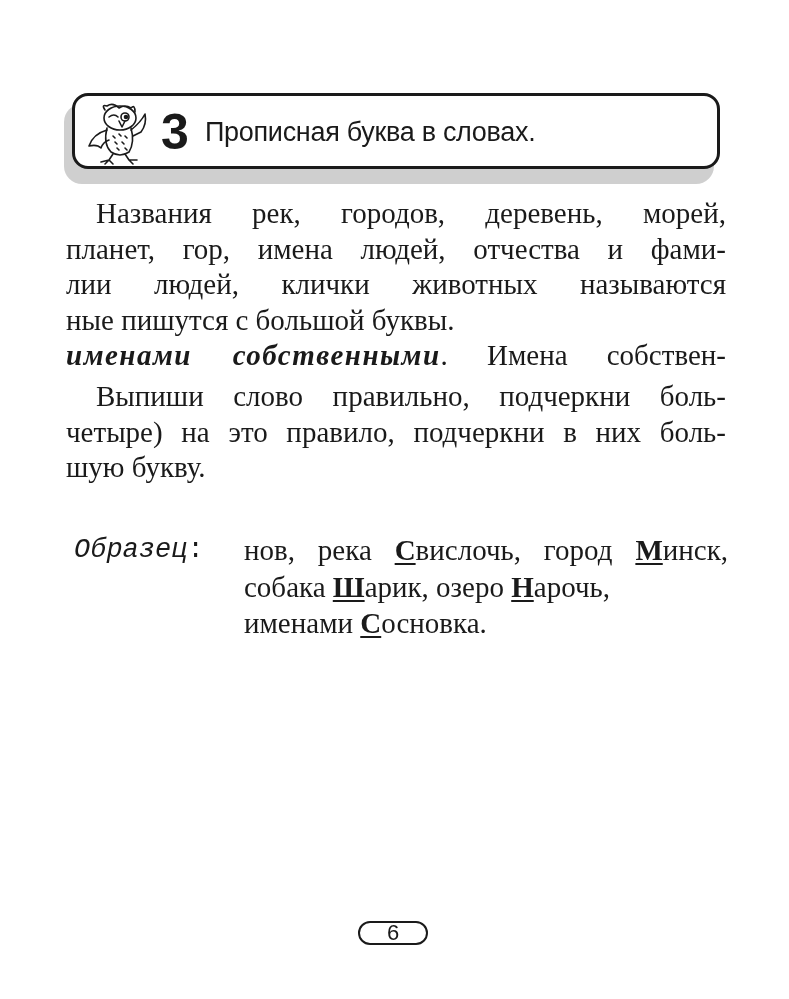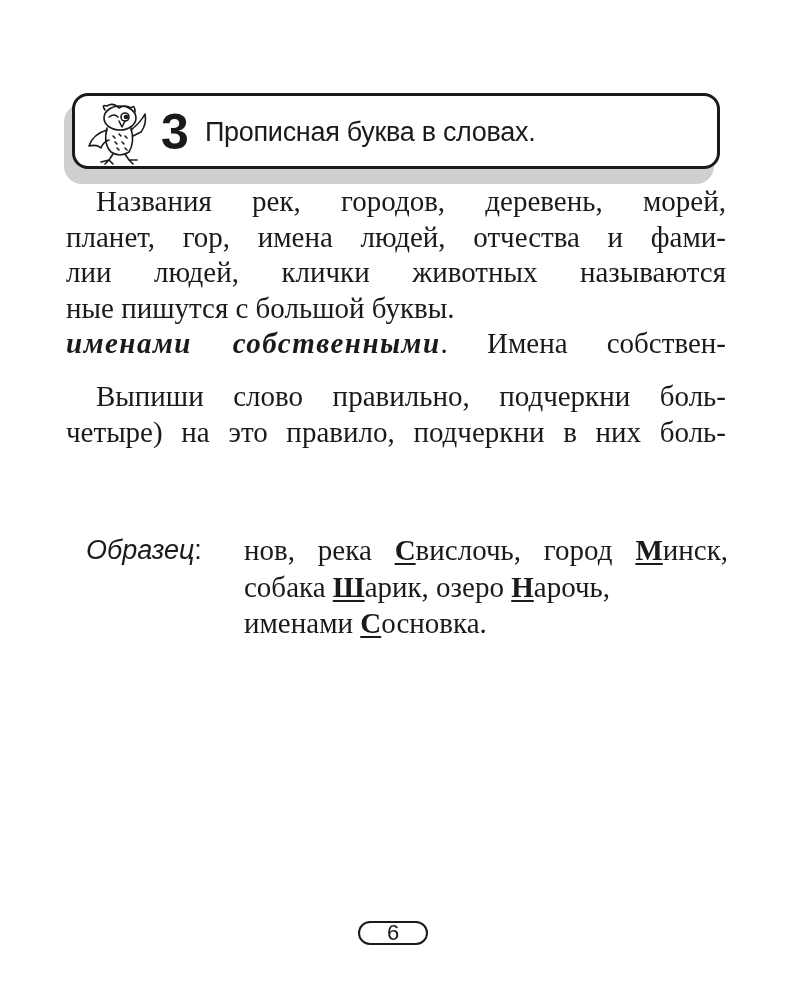--- a/index.html
+++ b/index.html
@@ -19,29 +19,29 @@
     }
     .task-title {
       position: absolute; left: 130px; top: 16px;
       font-family: "Liberation Sans", sans-serif; font-size: 27px; line-height: 40px; letter-spacing: -0.3px;
     }
     .body-text {
       position: absolute; left: 66px; width: 660px;
       font-family: "Liberation Serif", serif; font-size: 29px; line-height: 35.5px;
       text-align: justify; text-align-last: left;
     }
-    .para1 { top: 184px; }
+    .para1 { top: 196px; }
     .para2 { top: 379px; }
     .para .line { display: block; text-align: justify; text-align-last: justify; white-space: nowrap; }
     .para .line.last { text-align-last: left; }
     .indent { padding-left: 30px; }
     .bold-italic { font-weight: bold; font-style: italic; letter-spacing: 1.5px; }
     .sample-label {
-      position: absolute; left: 86px; top: 532px;
-      font-family: Liberation Sans, sans-serif; font-style: italic; font-size: 27px; line-height: 36px;
+      position: absolute; left: 74px; top: 532px;
+      font-family: Liberation Mono, monospace; font-style: italic; font-size: 27px; line-height: 36px;
     }
     .sample-colon { font-style: normal; }
     .sample-text {
       position: absolute; left: 244px; top: 532px; width: 484px;
       font-family: "Liberation Serif", serif; font-size: 29px; line-height: 36.5px;
     }
     .sample-text .line { display: block; white-space: nowrap; }
     .sample-text .line.j { text-align: justify; text-align-last: justify; }
     .cap { font-weight: bold; text-decoration: underline; text-decoration-thickness: 2px; text-underline-offset: 3px; }
     .page-number {
@@ -79,20 +79,21 @@
   <span class="line indent">Названия рек, городов, деревень, морей,</span>
   <span class="line">планет, гор, имена людей, отчества и фами-</span>
   <span class="line">лии людей, клички животных называются</span>
   <span class="line last">ные пишутся с большой буквы.</span>
   <span class="line"><span class="bold-italic">именами собственными</span><span>. Имена собствен-</span></span>
 </div>
 
 <div class="body-text para para2">
   <span class="line indent">Выпиши слово правильно, подчеркни боль-</span>
   <span class="line">четыре) на это правило, подчеркни в них боль-</span>
+  <span class="line last">шую букву.</span>
 </div>
 
 <div class="sample-label"><span>Образец</span><span class="sample-colon">:</span></div>
 
 <div class="sample-text">
   <span class="line j"><span>нов,  река </span><span class="cap">С</span><span>вислочь, город </span><span class="cap">М</span><span>инск,</span></span>
   <span class="line"><span>собака </span><span class="cap">Ш</span><span>арик, озеро </span><span class="cap">Н</span><span>арочь,</span></span>
   <span class="line"><span>именами </span><span class="cap">С</span><span>основка.</span></span>
 </div>
 

